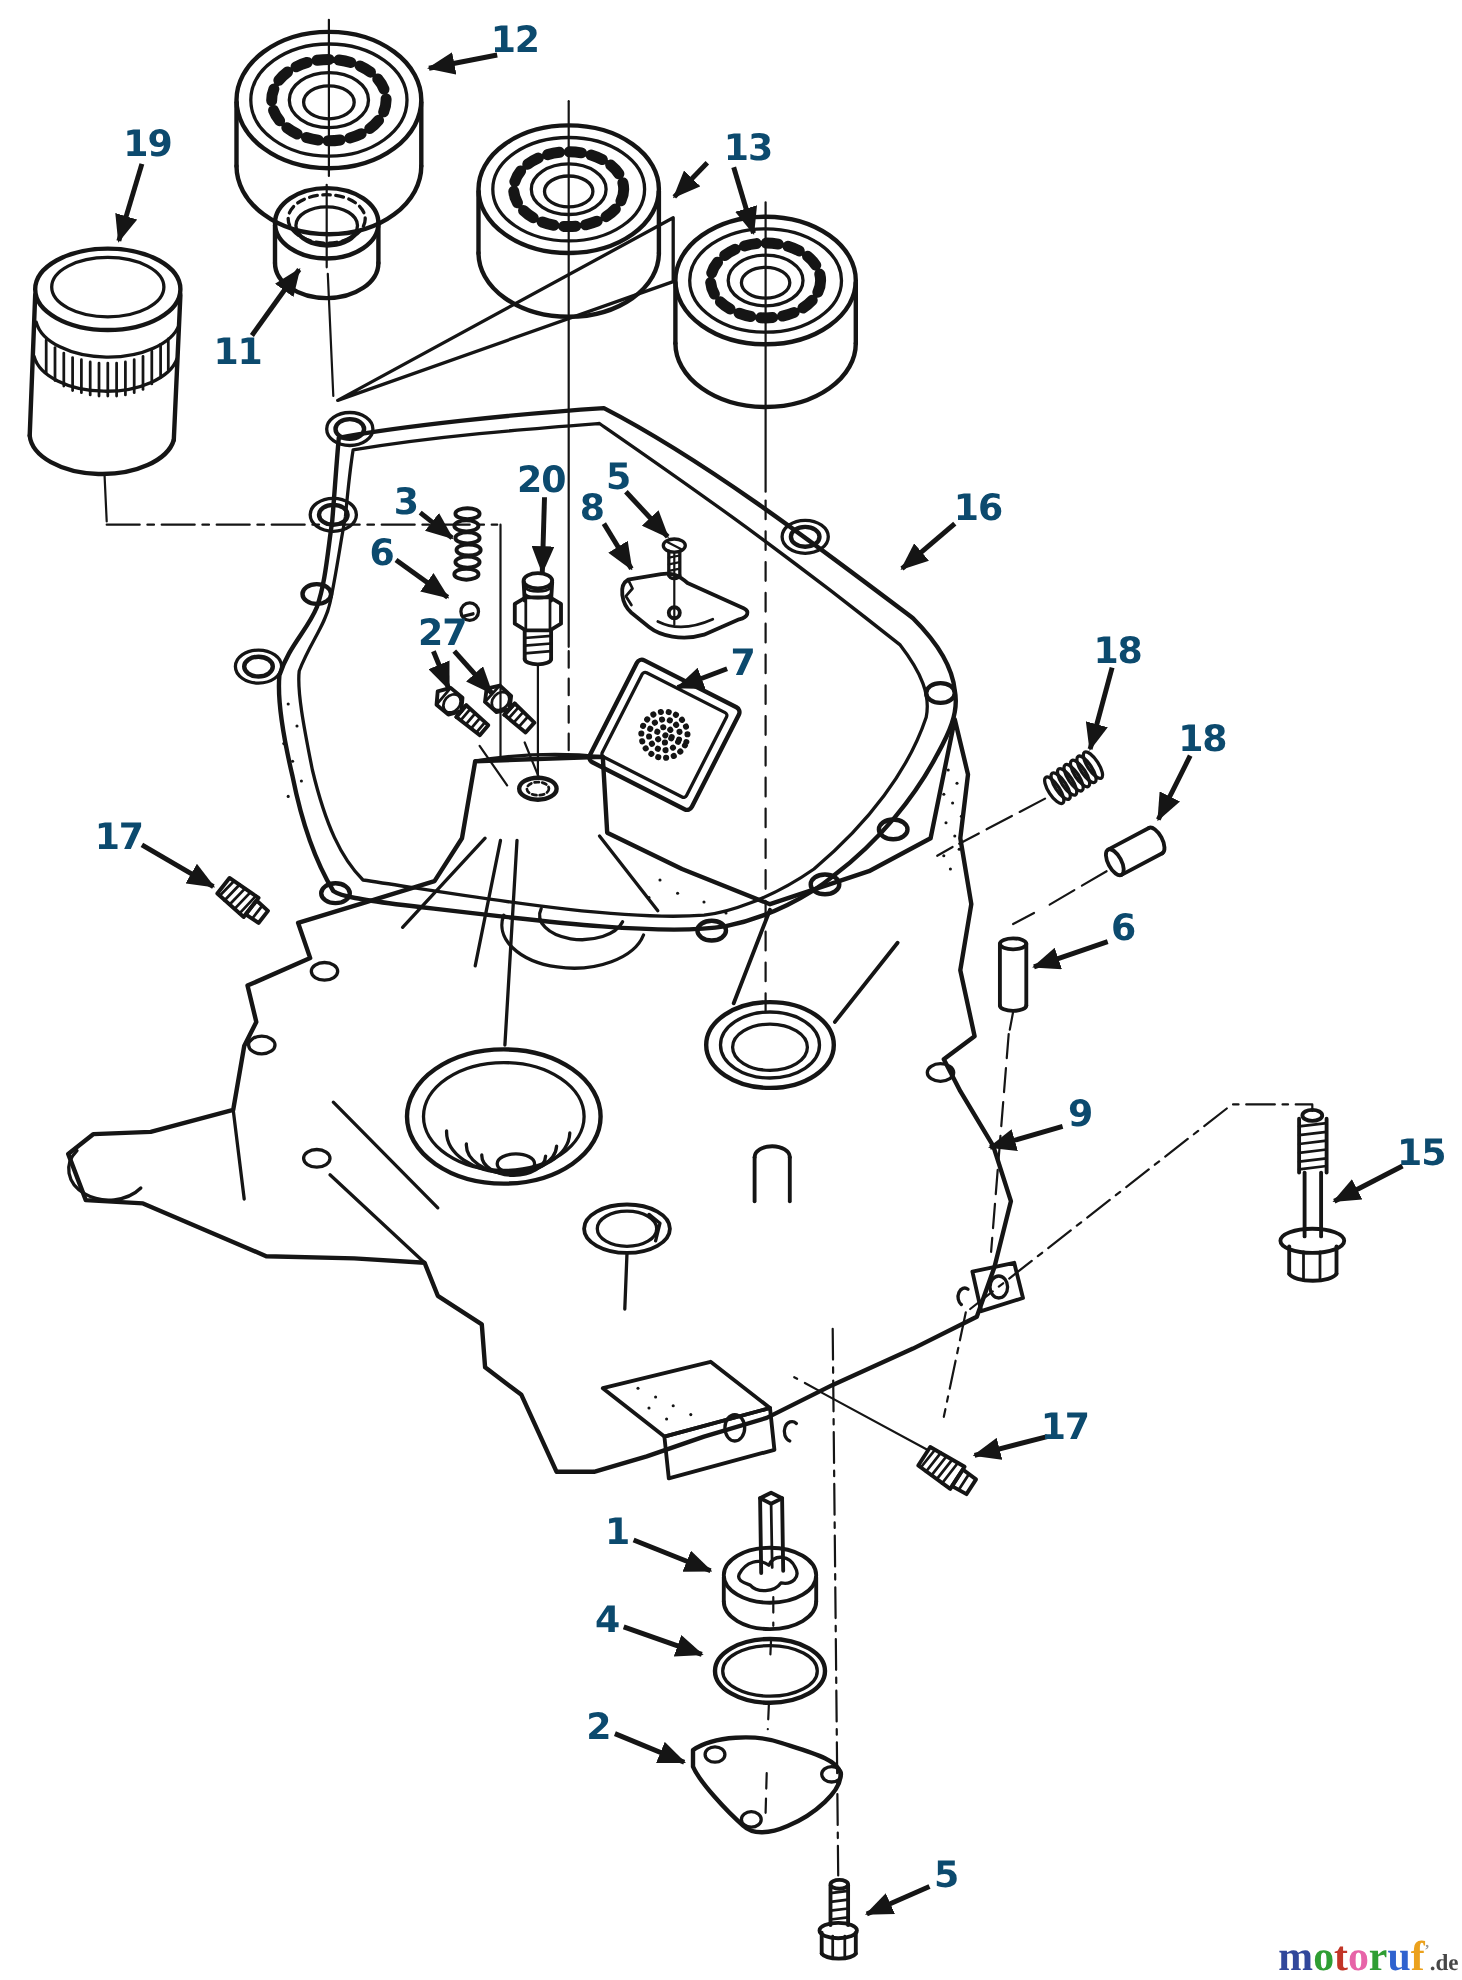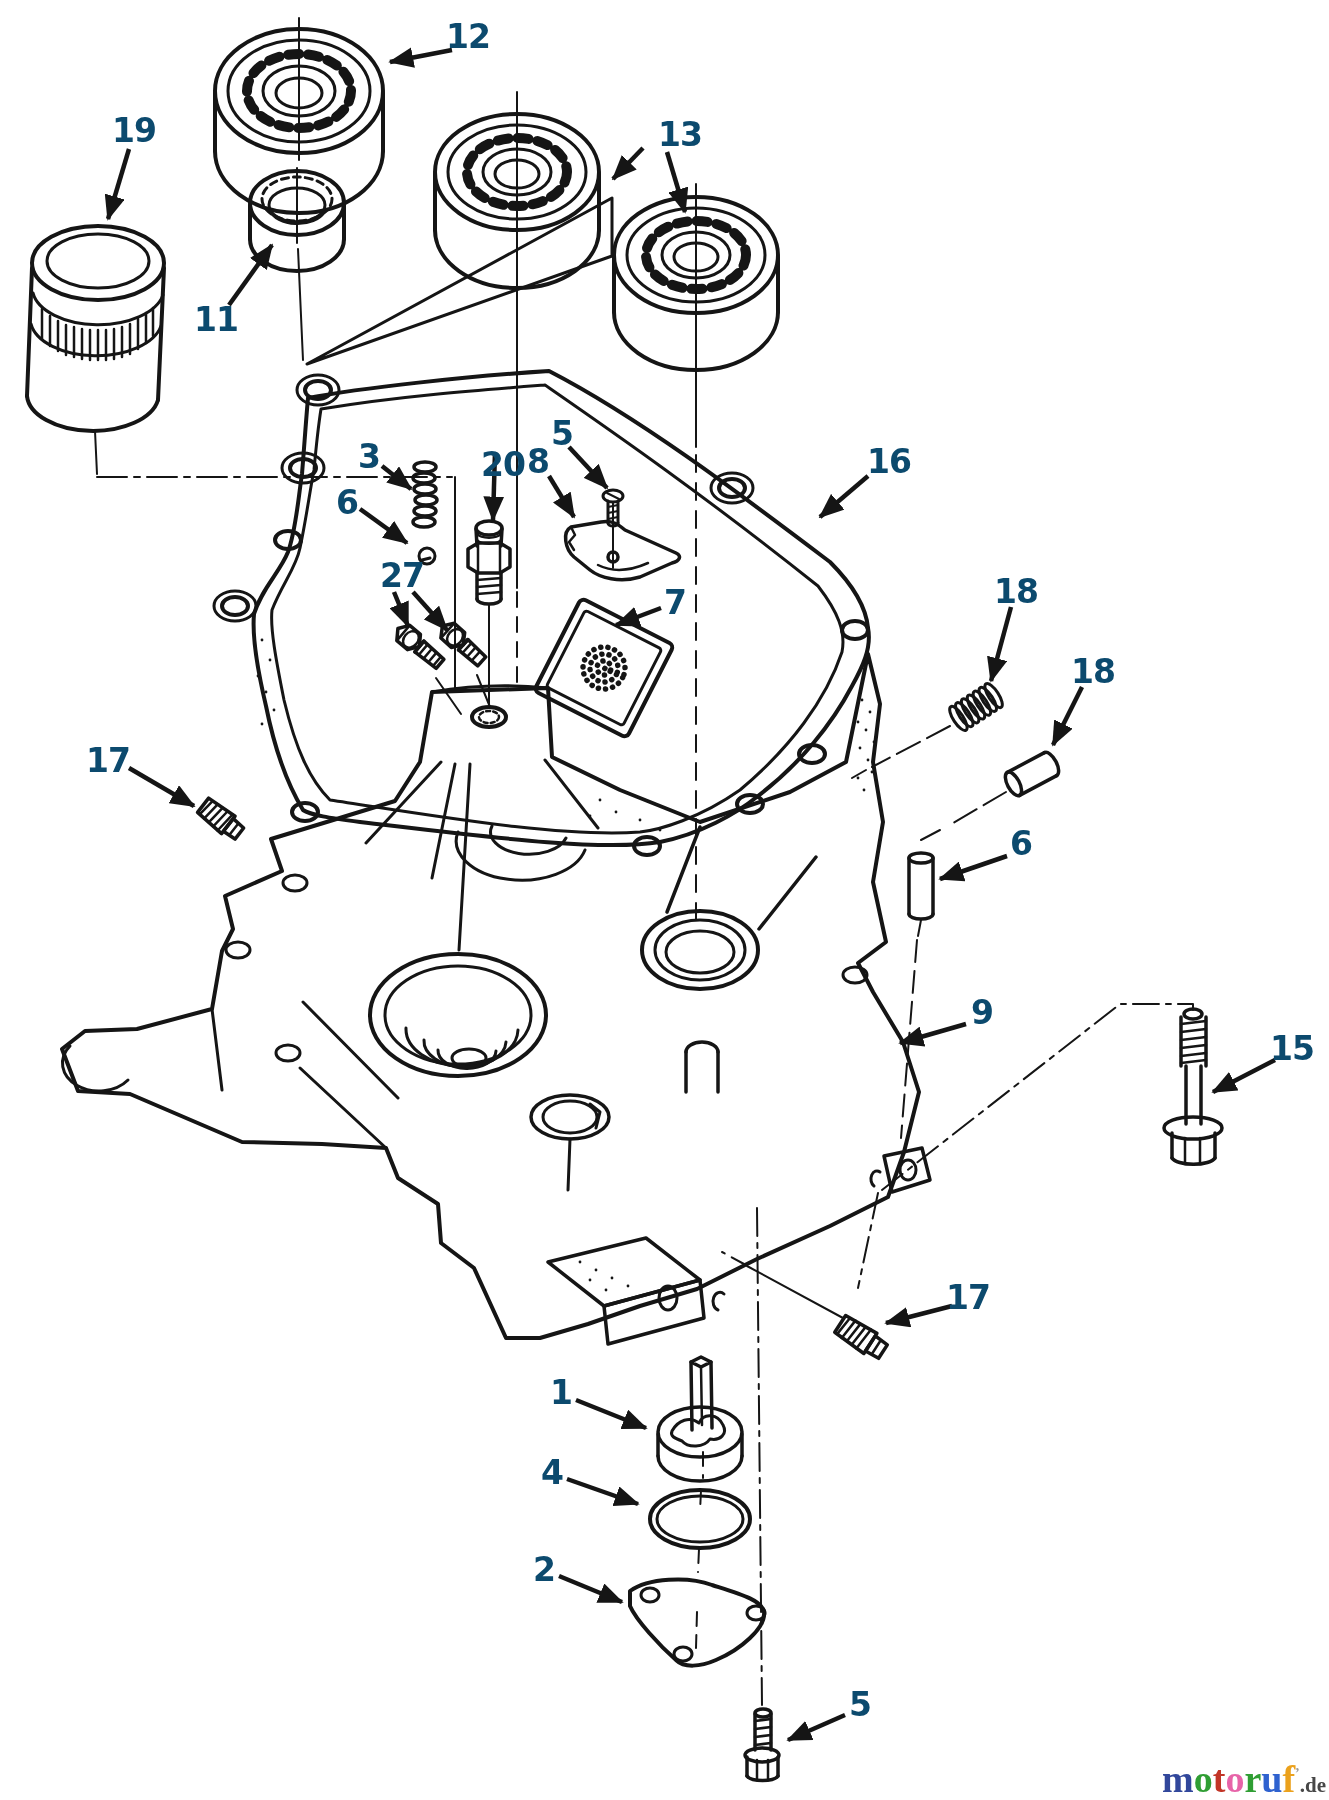--- a/index.html
+++ b/index.html
@@ -463,21 +463,21 @@
 </svg>
 
 <div id="labels-layer">
       <div class="callout-label" style="left: 468px; top: 36px;">12</div>
       <div class="callout-label" style="left: 680px; top: 134px;">13</div>
       <div class="callout-label" style="left: 134px; top: 130px;">19</div>
       <div class="callout-label" style="left: 216px; top: 319px;">11</div>
       <div class="callout-label" style="left: 889px; top: 461px;">16</div>
       <div class="callout-label" style="left: 369px; top: 456px;">3</div>
       <div class="callout-label" style="left: 347px; top: 502px;">6</div>
-      <div class="callout-label" style="left: 503px; top: 436px; margin-top: 28px;">20</div>
+      <div class="callout-label" style="left: 492px; top: 436px;">20</div>
       <div class="callout-label" style="left: 562px; top: 433px;">5</div>
       <div class="callout-label" style="left: 538px; top: 461px;">8</div>
       <div class="callout-label" style="left: 402px; top: 575px;">27</div>
       <div class="callout-label" style="left: 675px; top: 602px;">7</div>
       <div class="callout-label" style="left: 108px; top: 760px;">17</div>
       <div class="callout-label" style="left: 1016px; top: 591px;">18</div>
       <div class="callout-label" style="left: 1093px; top: 671px;">18</div>
       <div class="callout-label" style="left: 1021px; top: 843px;">6</div>
       <div class="callout-label" style="left: 982px; top: 1012px;">9</div>
       <div class="callout-label" style="left: 1292px; top: 1048px;">15</div>

